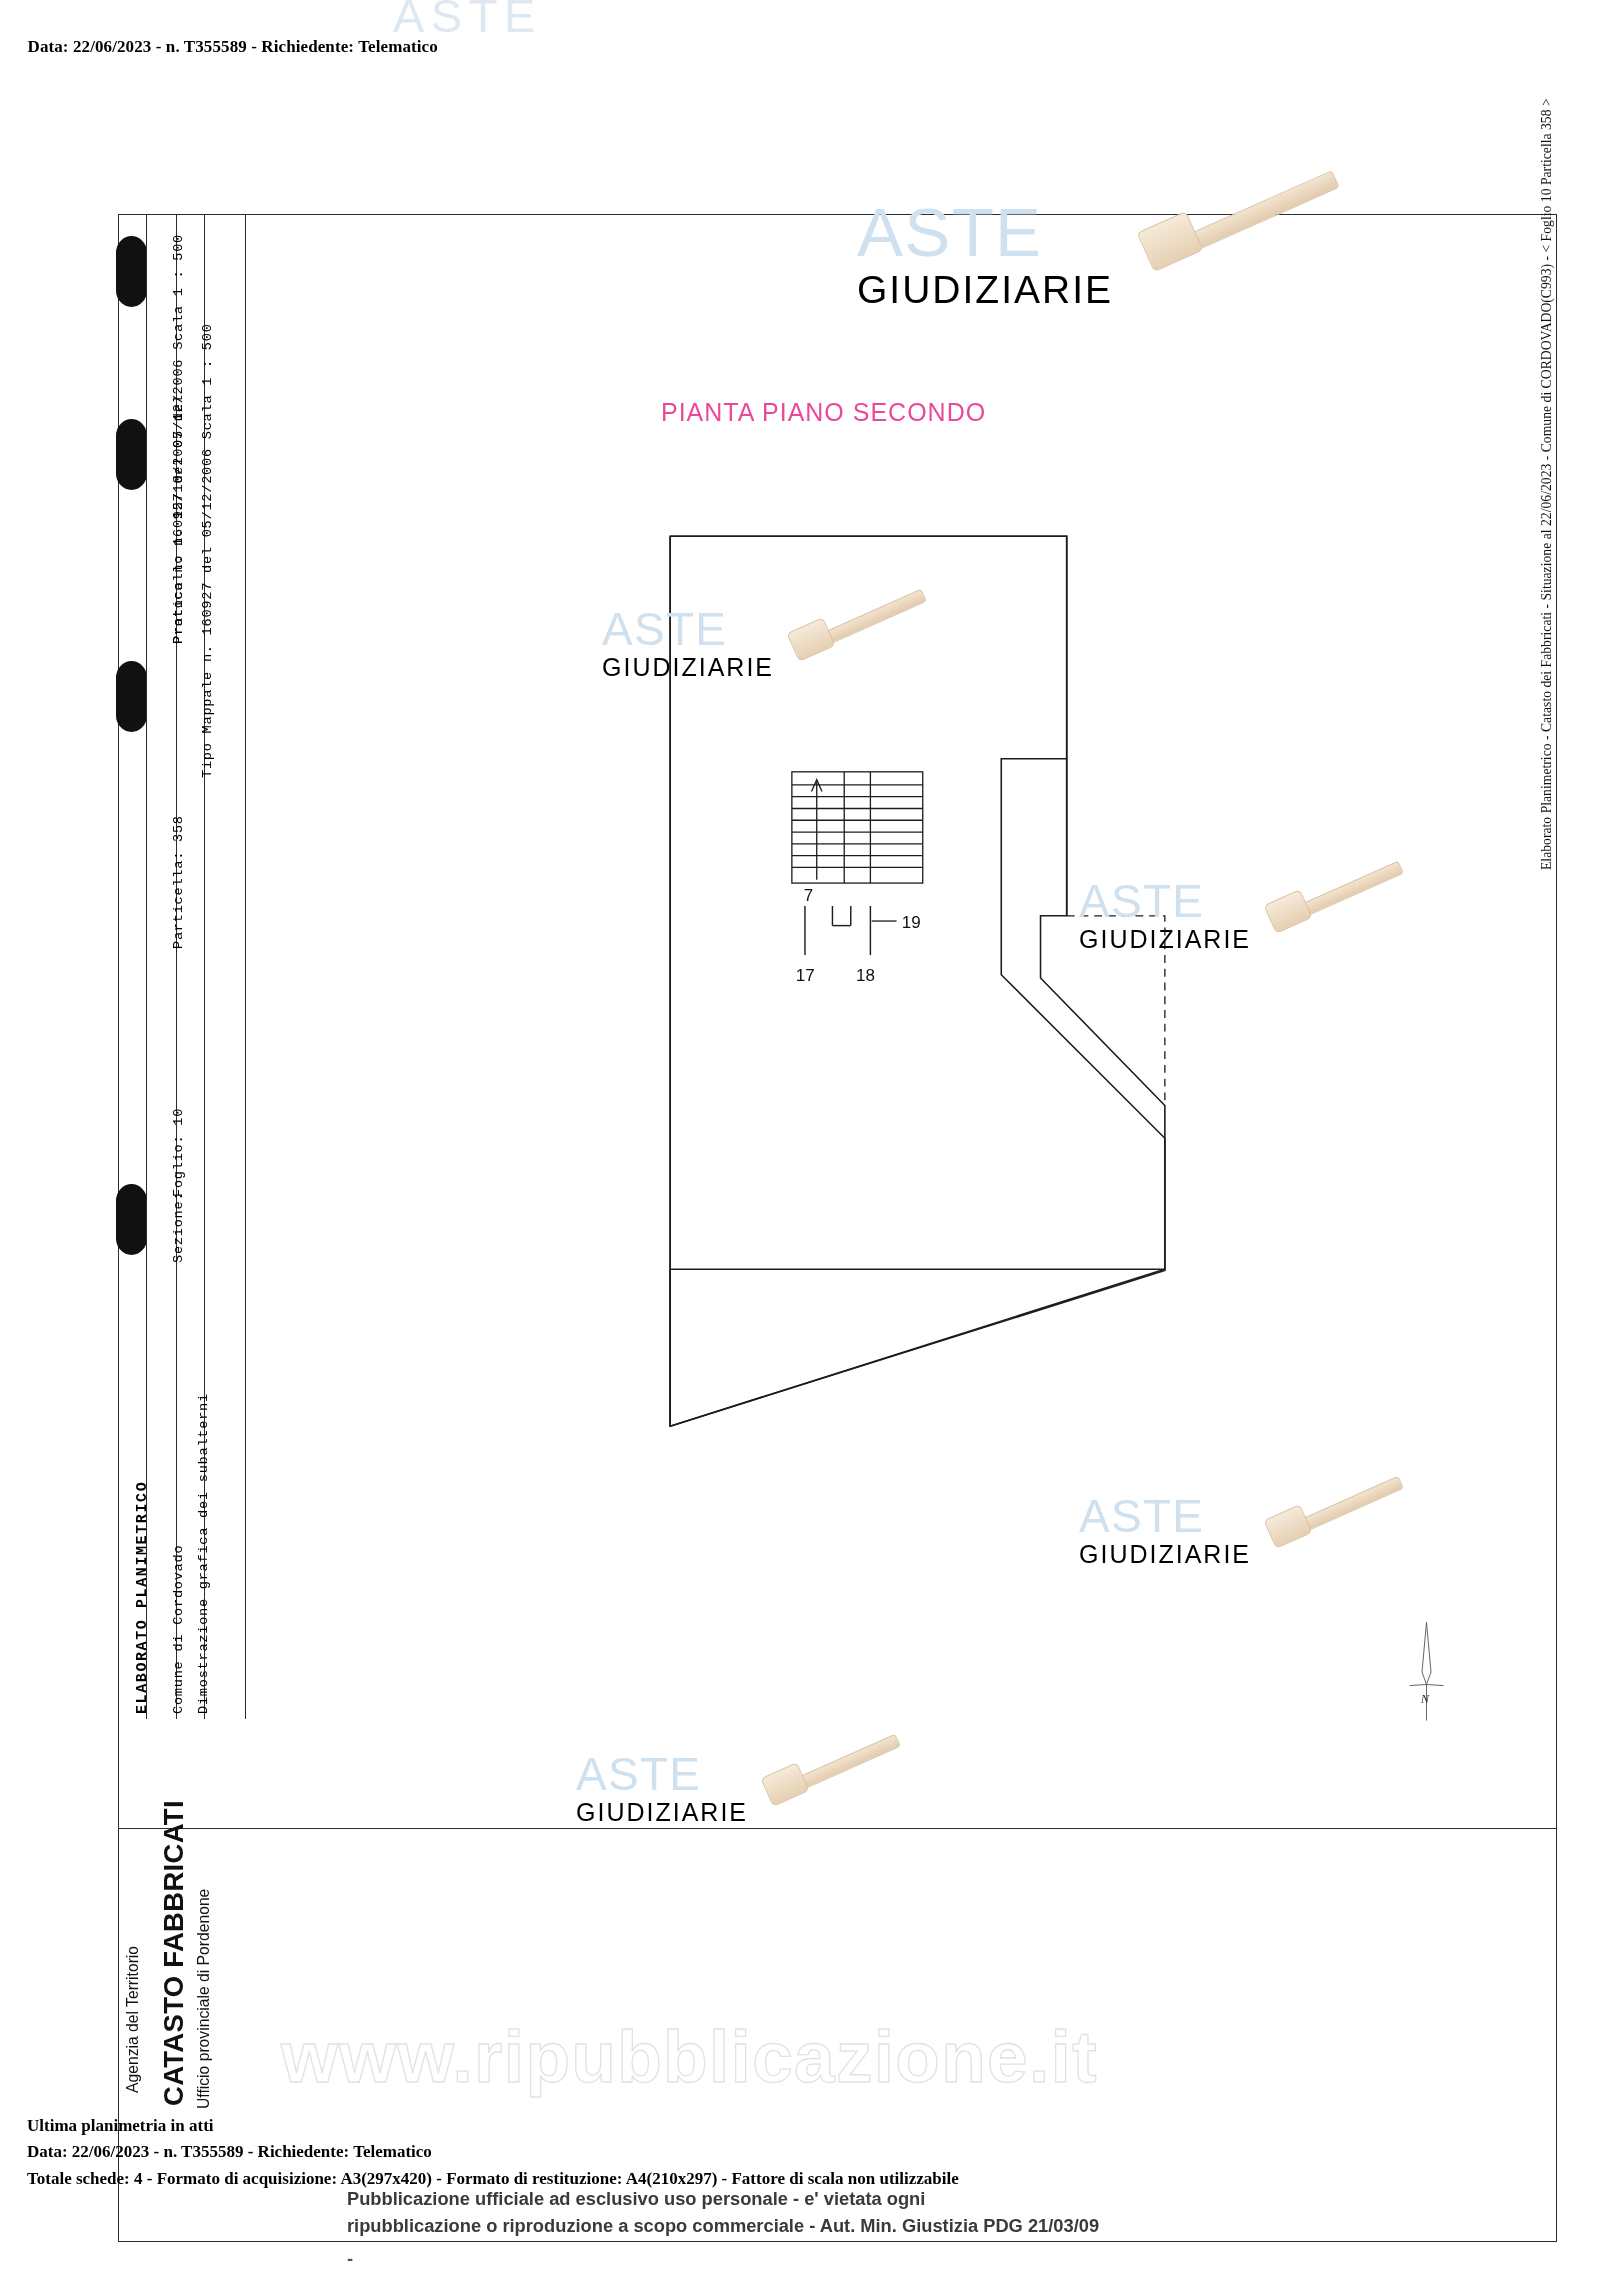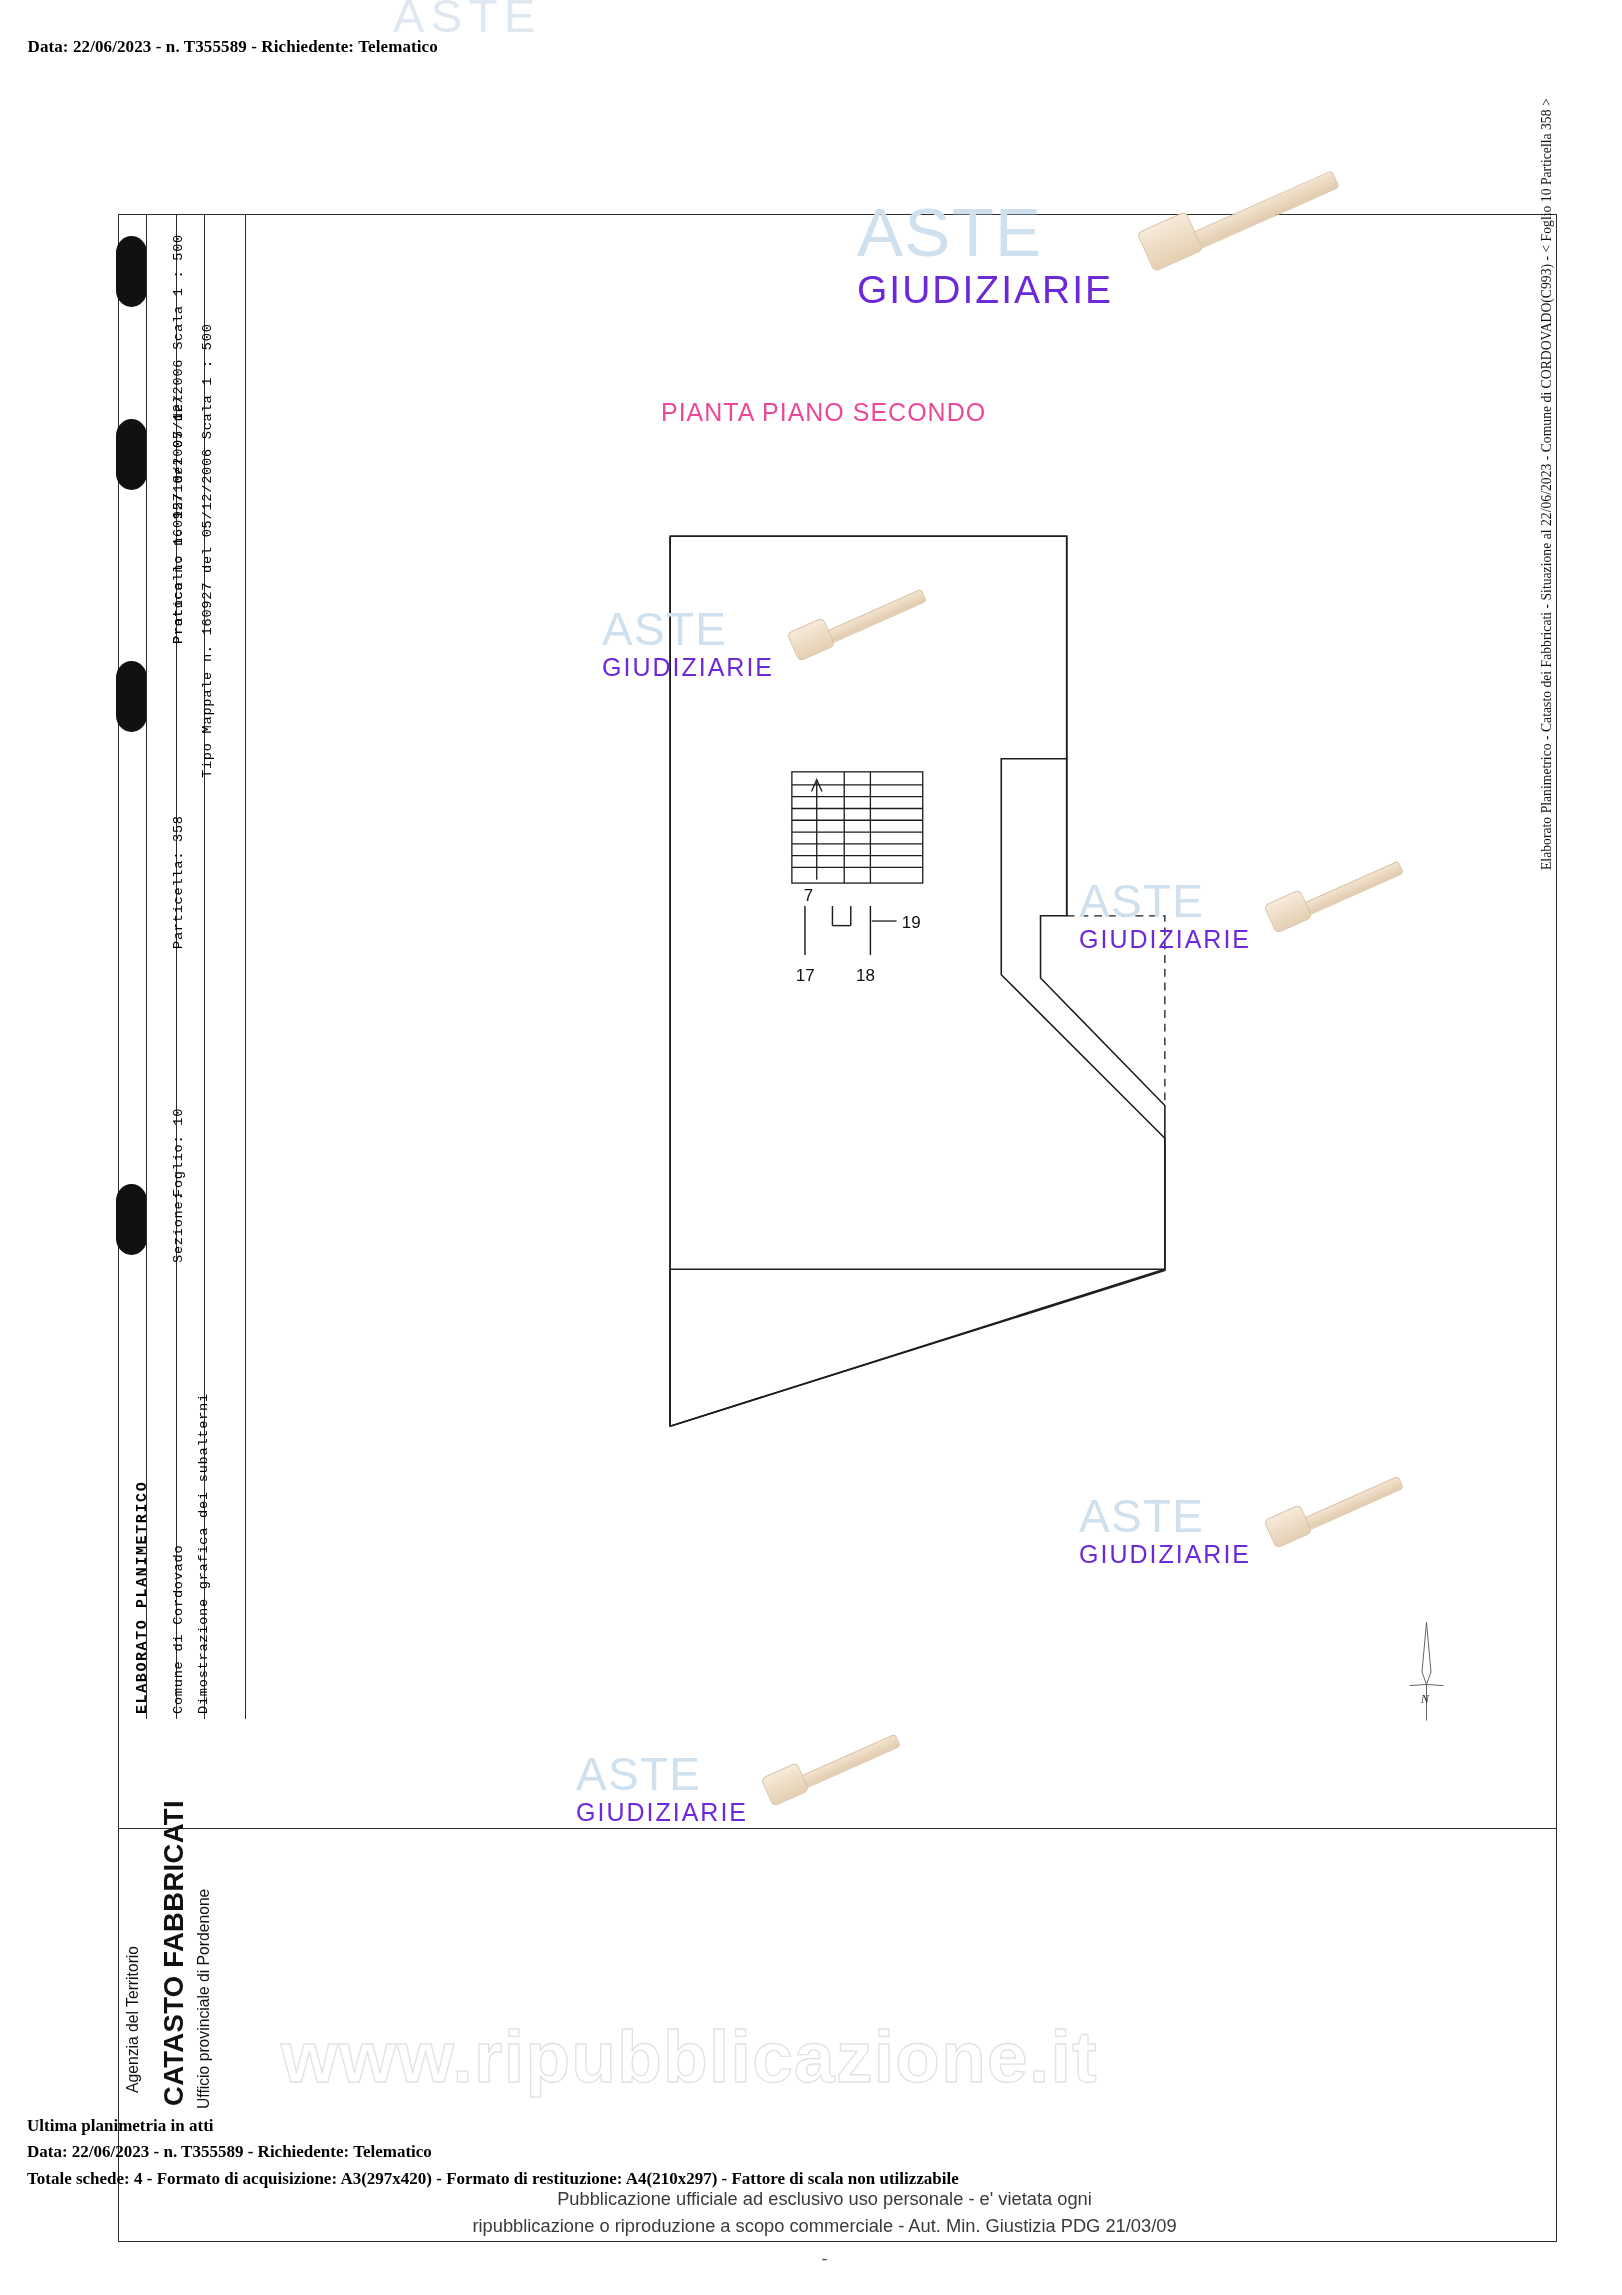--- a/index.html
+++ b/index.html
@@ -128,21 +128,21 @@
     user-select: none;
   }
   .wm .wm-l1 {
     font-family: "Liberation Sans", sans-serif;
     color: #cfe0ee;
     line-height: 0.95;
     letter-spacing: 1.3px;
   }
   .wm .wm-l2 {
     font-family: "Liberation Sans", sans-serif;
-    color: #6d28d9;
+    color: #000000;
     letter-spacing: 2px;
   }
 
   
   .gavel {
     position: absolute;
   }
   .gavel .handle {
     position: absolute;
     background: linear-gradient(180deg, #f3e3cf, #e2cbae);
@@ -215,25 +215,25 @@
     white-space: nowrap;
     font-weight: bold;
   }
 
   
   .notice {
     position: absolute;
     left: 347px;
     top: 2186px;
     width: 955px;
-    text-align: center;
     font-family: "Liberation Sans", sans-serif;
     font-size: 18.3px;
     line-height: 1.45;
     color: #3a3a3a;
+    font-weight: bold;
   }
   .notice .dash {
     display: block;
     margin-top: 6.5px;
     color: #555;
   }
 
   
   .compass {
     position: absolute;

